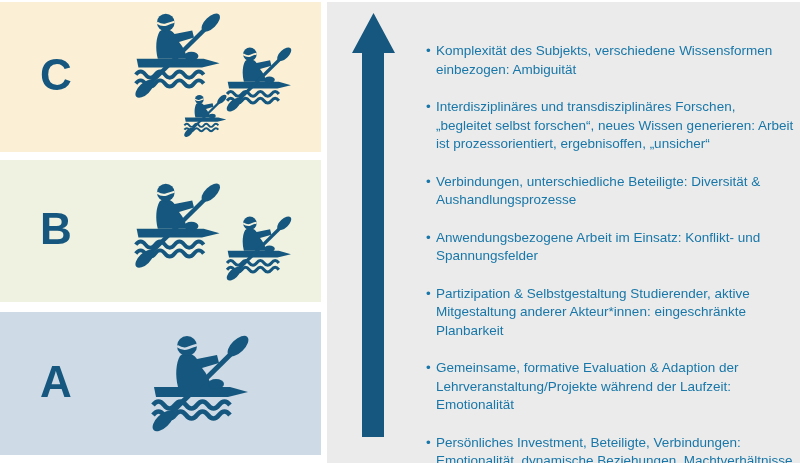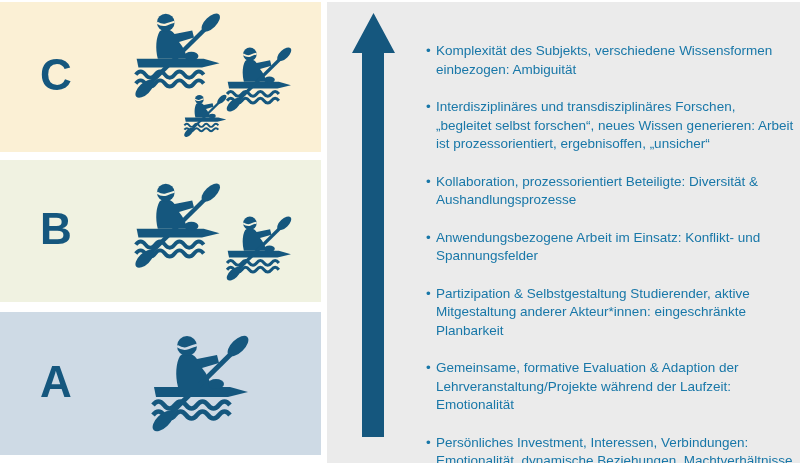--- a/index.html
+++ b/index.html
@@ -109,30 +109,30 @@
     </svg>
 
     <ul class="bullets">
       <li class="bullet-item">
         <span class="bullet-marker">•</span><span>Komplexität des Subjekts, verschiedene Wissensformen einbezogen: </span><strong>Ambiguität</strong>
       </li>
       <li class="bullet-item">
         <span class="bullet-marker">•</span><span>Interdisziplinäres und transdisziplinäres Forschen, „begleitet selbst forschen“, neues Wissen generieren: Arbeit ist </span><strong>prozessorientiert, ergebnisoffen, „unsicher“</strong>
       </li>
       <li class="bullet-item">
-        <span class="bullet-marker">•</span><span>Kollaboration, prozessorientiert Beteiligte: </span><strong>Diversität &amp; Aushandlungsprozesse</strong>
+        <span class="bullet-marker">•</span><span>Verbindungen, unterschiedliche Beteiligte: </span><strong>Diversität &amp; Aushandlungsprozesse</strong>
       </li>
       <li class="bullet-item">
         <span class="bullet-marker">•</span><span>Anwendungsbezogene Arbeit im Einsatz: </span><strong>Konflikt- und Spannungsfelder</strong>
       </li>
       <li class="bullet-item">
         <span class="bullet-marker">•</span><span>Partizipation &amp; Selbstgestaltung Studierender, aktive Mitgestaltung anderer Akteur*innen: </span><strong>eingeschränkte Planbarkeit</strong>
       </li>
       <li class="bullet-item">
         <span class="bullet-marker">•</span><span>Gemeinsame, formative Evaluation &amp; Adaption der Lehrveranstaltung/Projekte während der Laufzeit: </span><strong>Emotionalität</strong>
       </li>
       <li class="bullet-item">
-        <span class="bullet-marker">•</span><span>Persönliches Investment, Interessen, Verbindungen: </span><strong>Emotionalität, dynamische Beziehungen, Machtverhältnisse</strong>
+        <span class="bullet-marker">•</span><span>Persönliches Investment, Beteiligte, Verbindungen: </span><strong>Emotionalität, dynamische Beziehungen, Machtverhältnisse</strong>
       </li>
     </ul>
   </aside>
 
 </div>
 
 </body></html>

